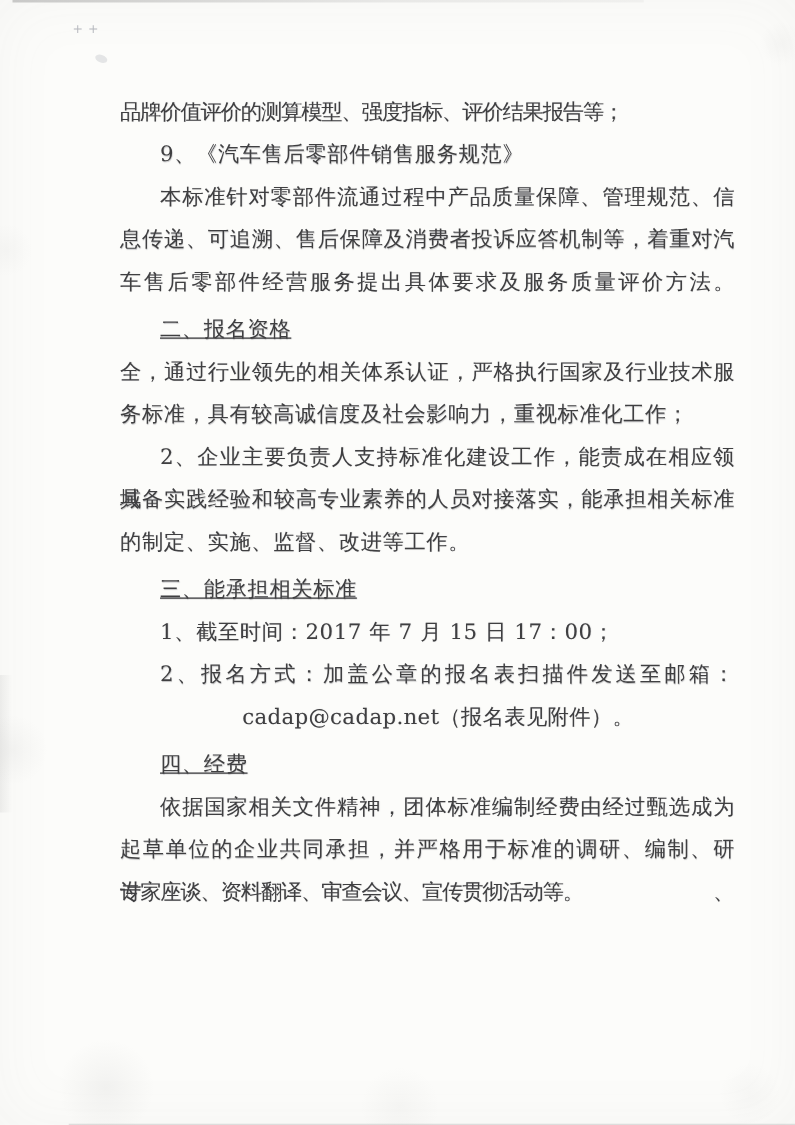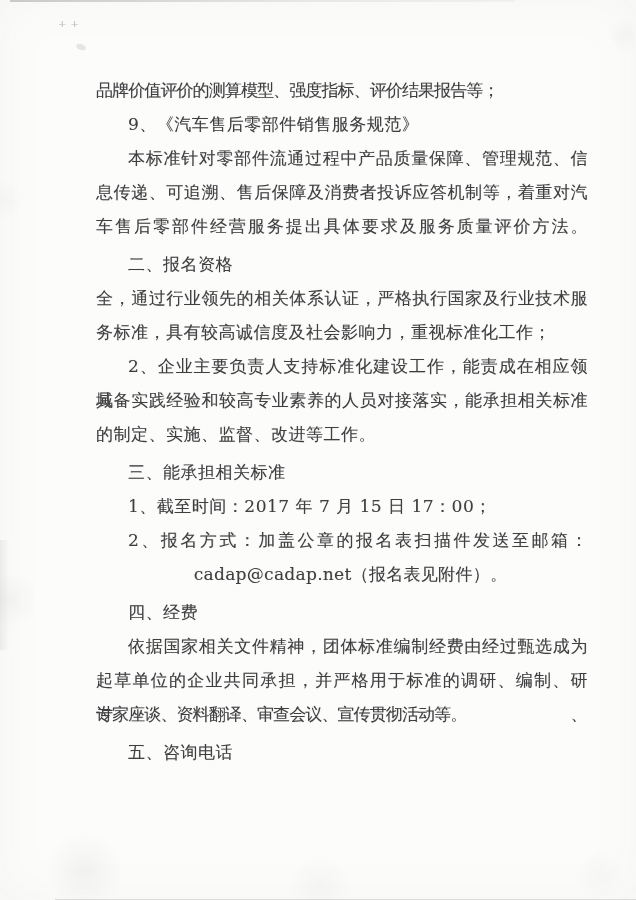--- a/index.html
+++ b/index.html
@@ -55,21 +55,21 @@
   }
   .line {
     margin: 0;
     height: 34px;
     line-height: 34px;
     font-size: 17px;
     letter-spacing: 0.5px;
     text-shadow: 0.3px 0.3px 0.7px rgba(80,80,90,0.35);
   }
   .first   { text-indent: 32px; }
-  .heading { text-indent: 32px; margin-top: 4px; }
+  .heading { text-indent: 32px; margin-top: 4px; text-decoration: underline; }
   .fill    { width: 492px; text-align: justify; text-align-last: justify; }
   .tight   { letter-spacing: -0.9px; }
   .email   { letter-spacing: 0.3px; margin-left: -1px; text-align: center; }
 </style>
 </head>
 <body>
 
 <div class="paper">
 
   <div class="edge-top"></div>
@@ -91,16 +91,15 @@
     <p class="line cont fill">具备实践经验和较高专业素养的人员对接落实，能承担相关标准</p>
     <p class="line cont">的制定、实施、监督、改进等工作。</p>
     <p class="line heading">三、能承担相关标准</p>
     <p class="line first">1、截至时间：2017 年 7 月 15 日 17：00；</p>
     <p class="line first fill">2、报名方式：加盖公章的报名表扫描件发送至邮箱：</p>
     <p class="line cont email">cadap@cadap.net（报名表见附件）。</p>
     <p class="line heading">四、经费</p>
     <p class="line first fill">依据国家相关文件精神，团体标准编制经费由经过甄选成为</p>
     <p class="line cont fill">起草单位的企业共同承担，并严格用于标准的调研、编制、研讨、</p>
     <p class="line cont tight">专家座谈、资料翻译、审查会议、宣传贯彻活动等。</p>
-    <p class="line heading">五、咨询电话</p>
   </div>
 
 </div>
 
 </body></html>

